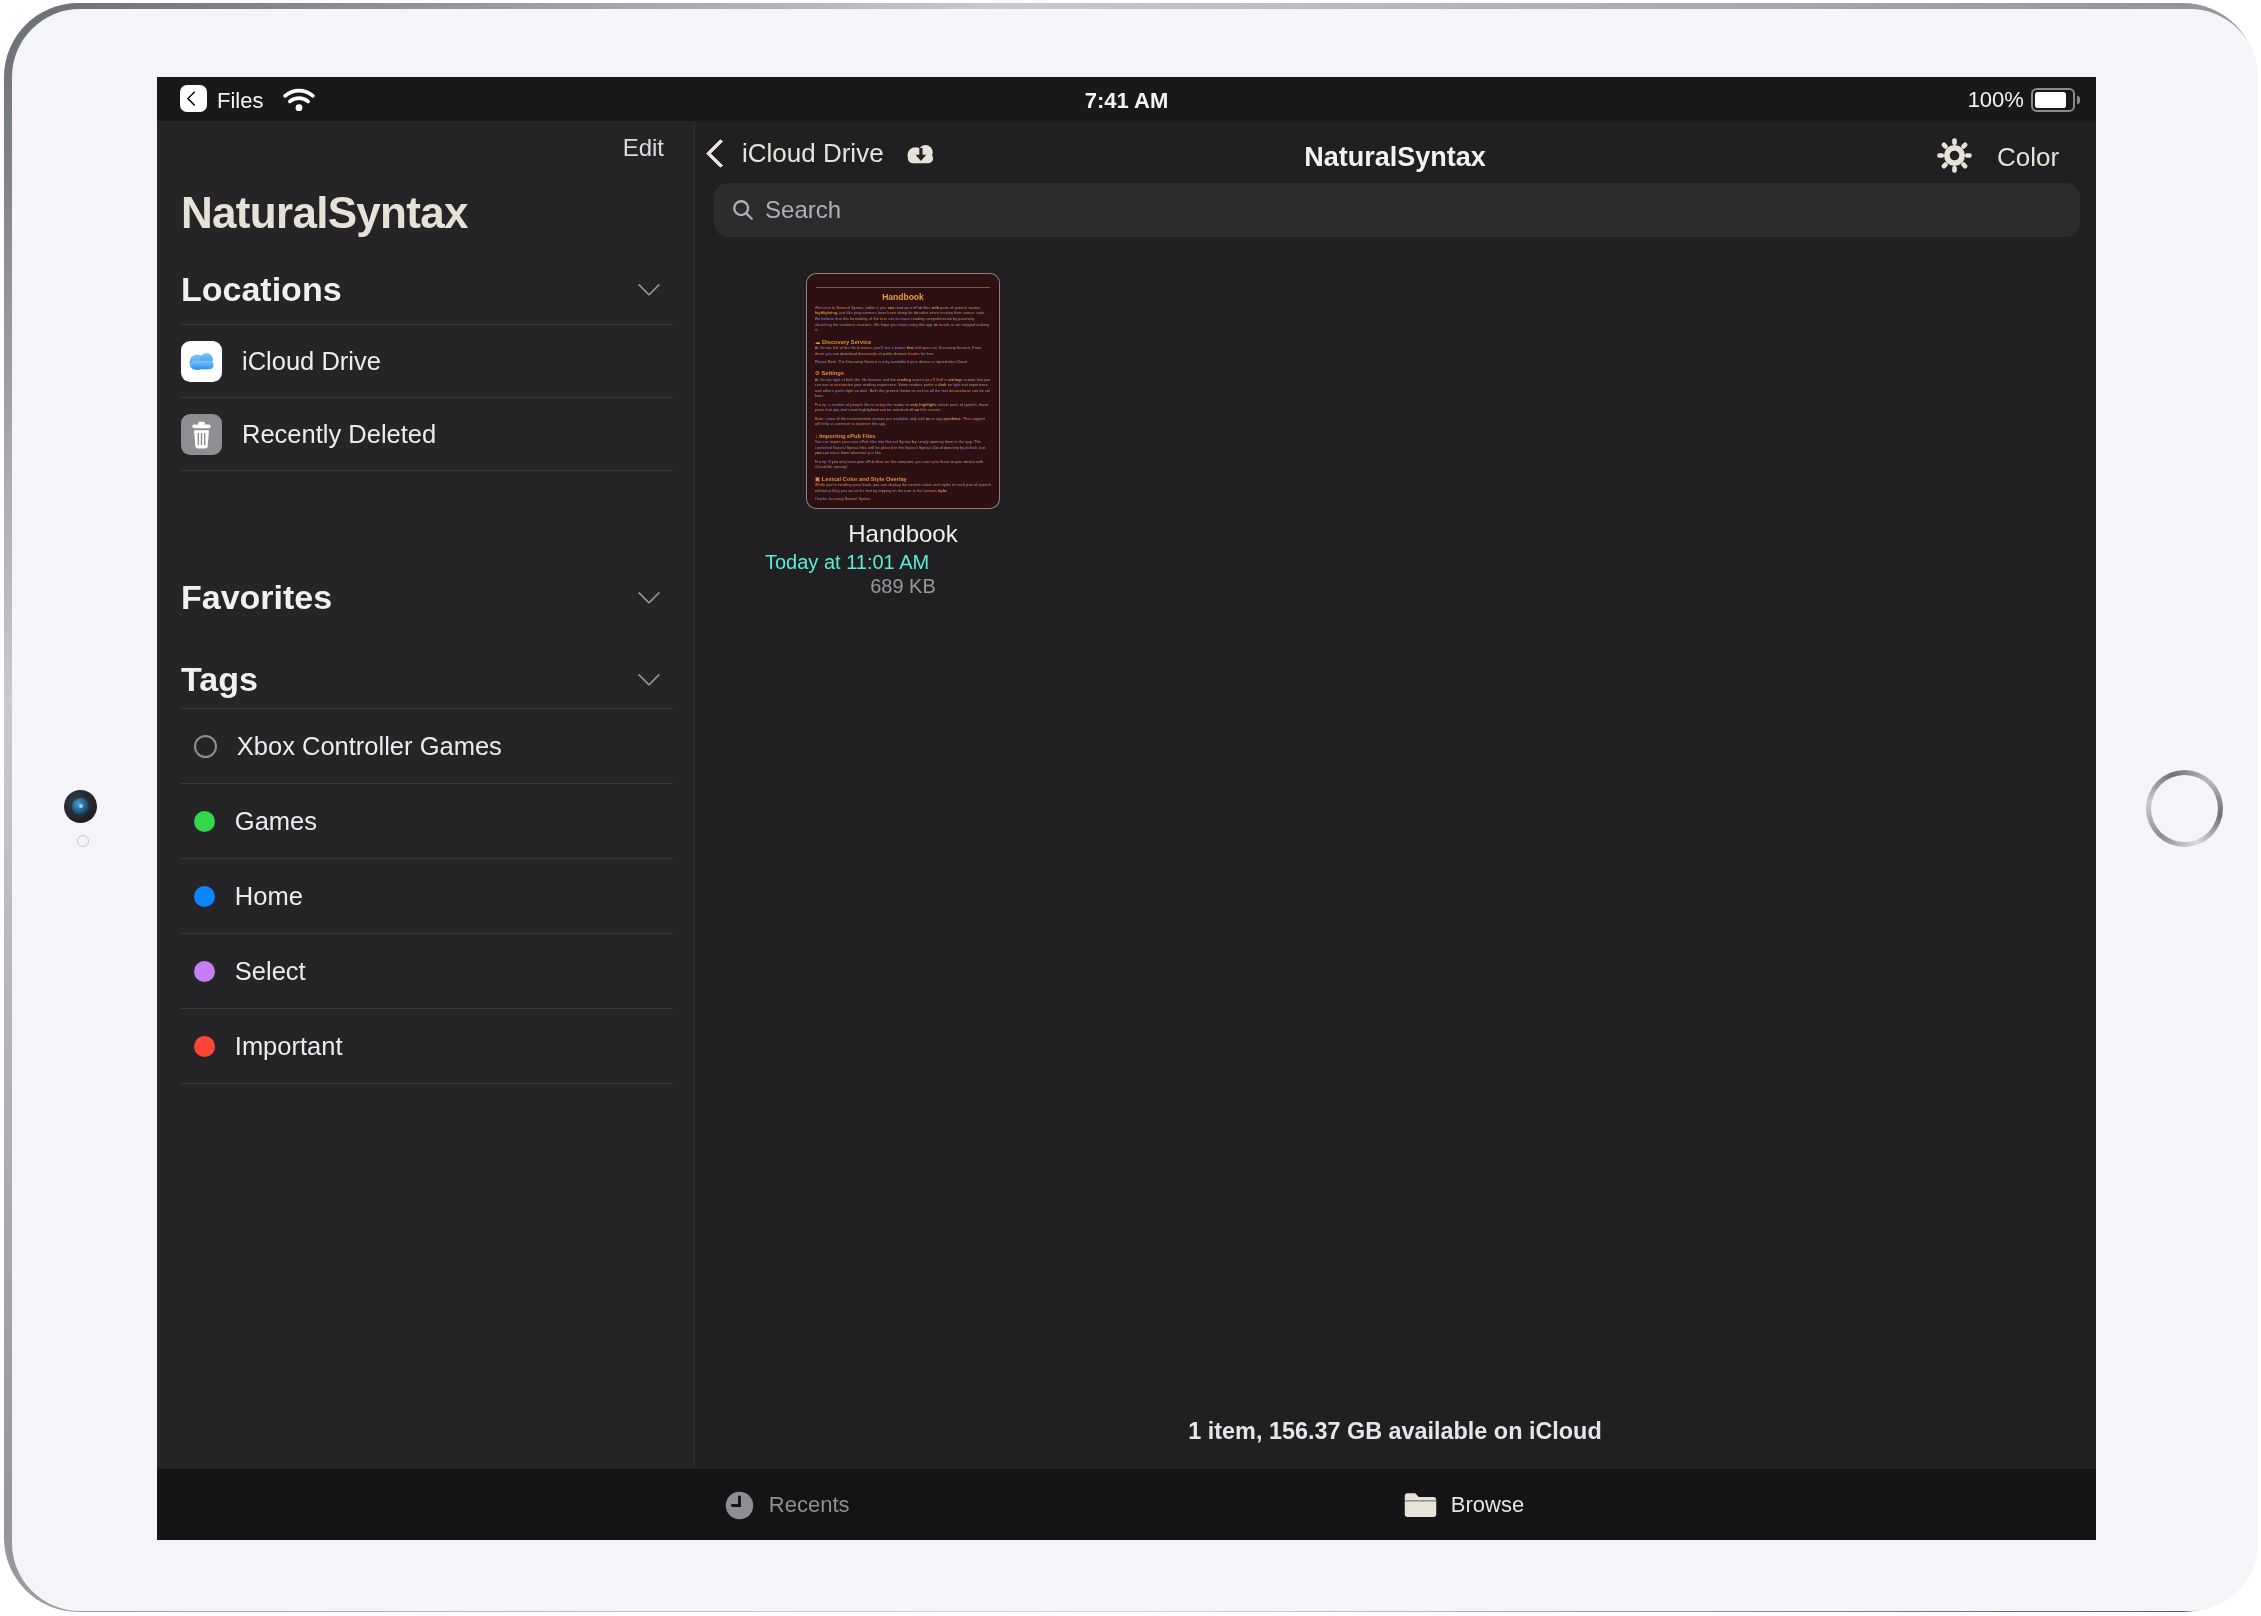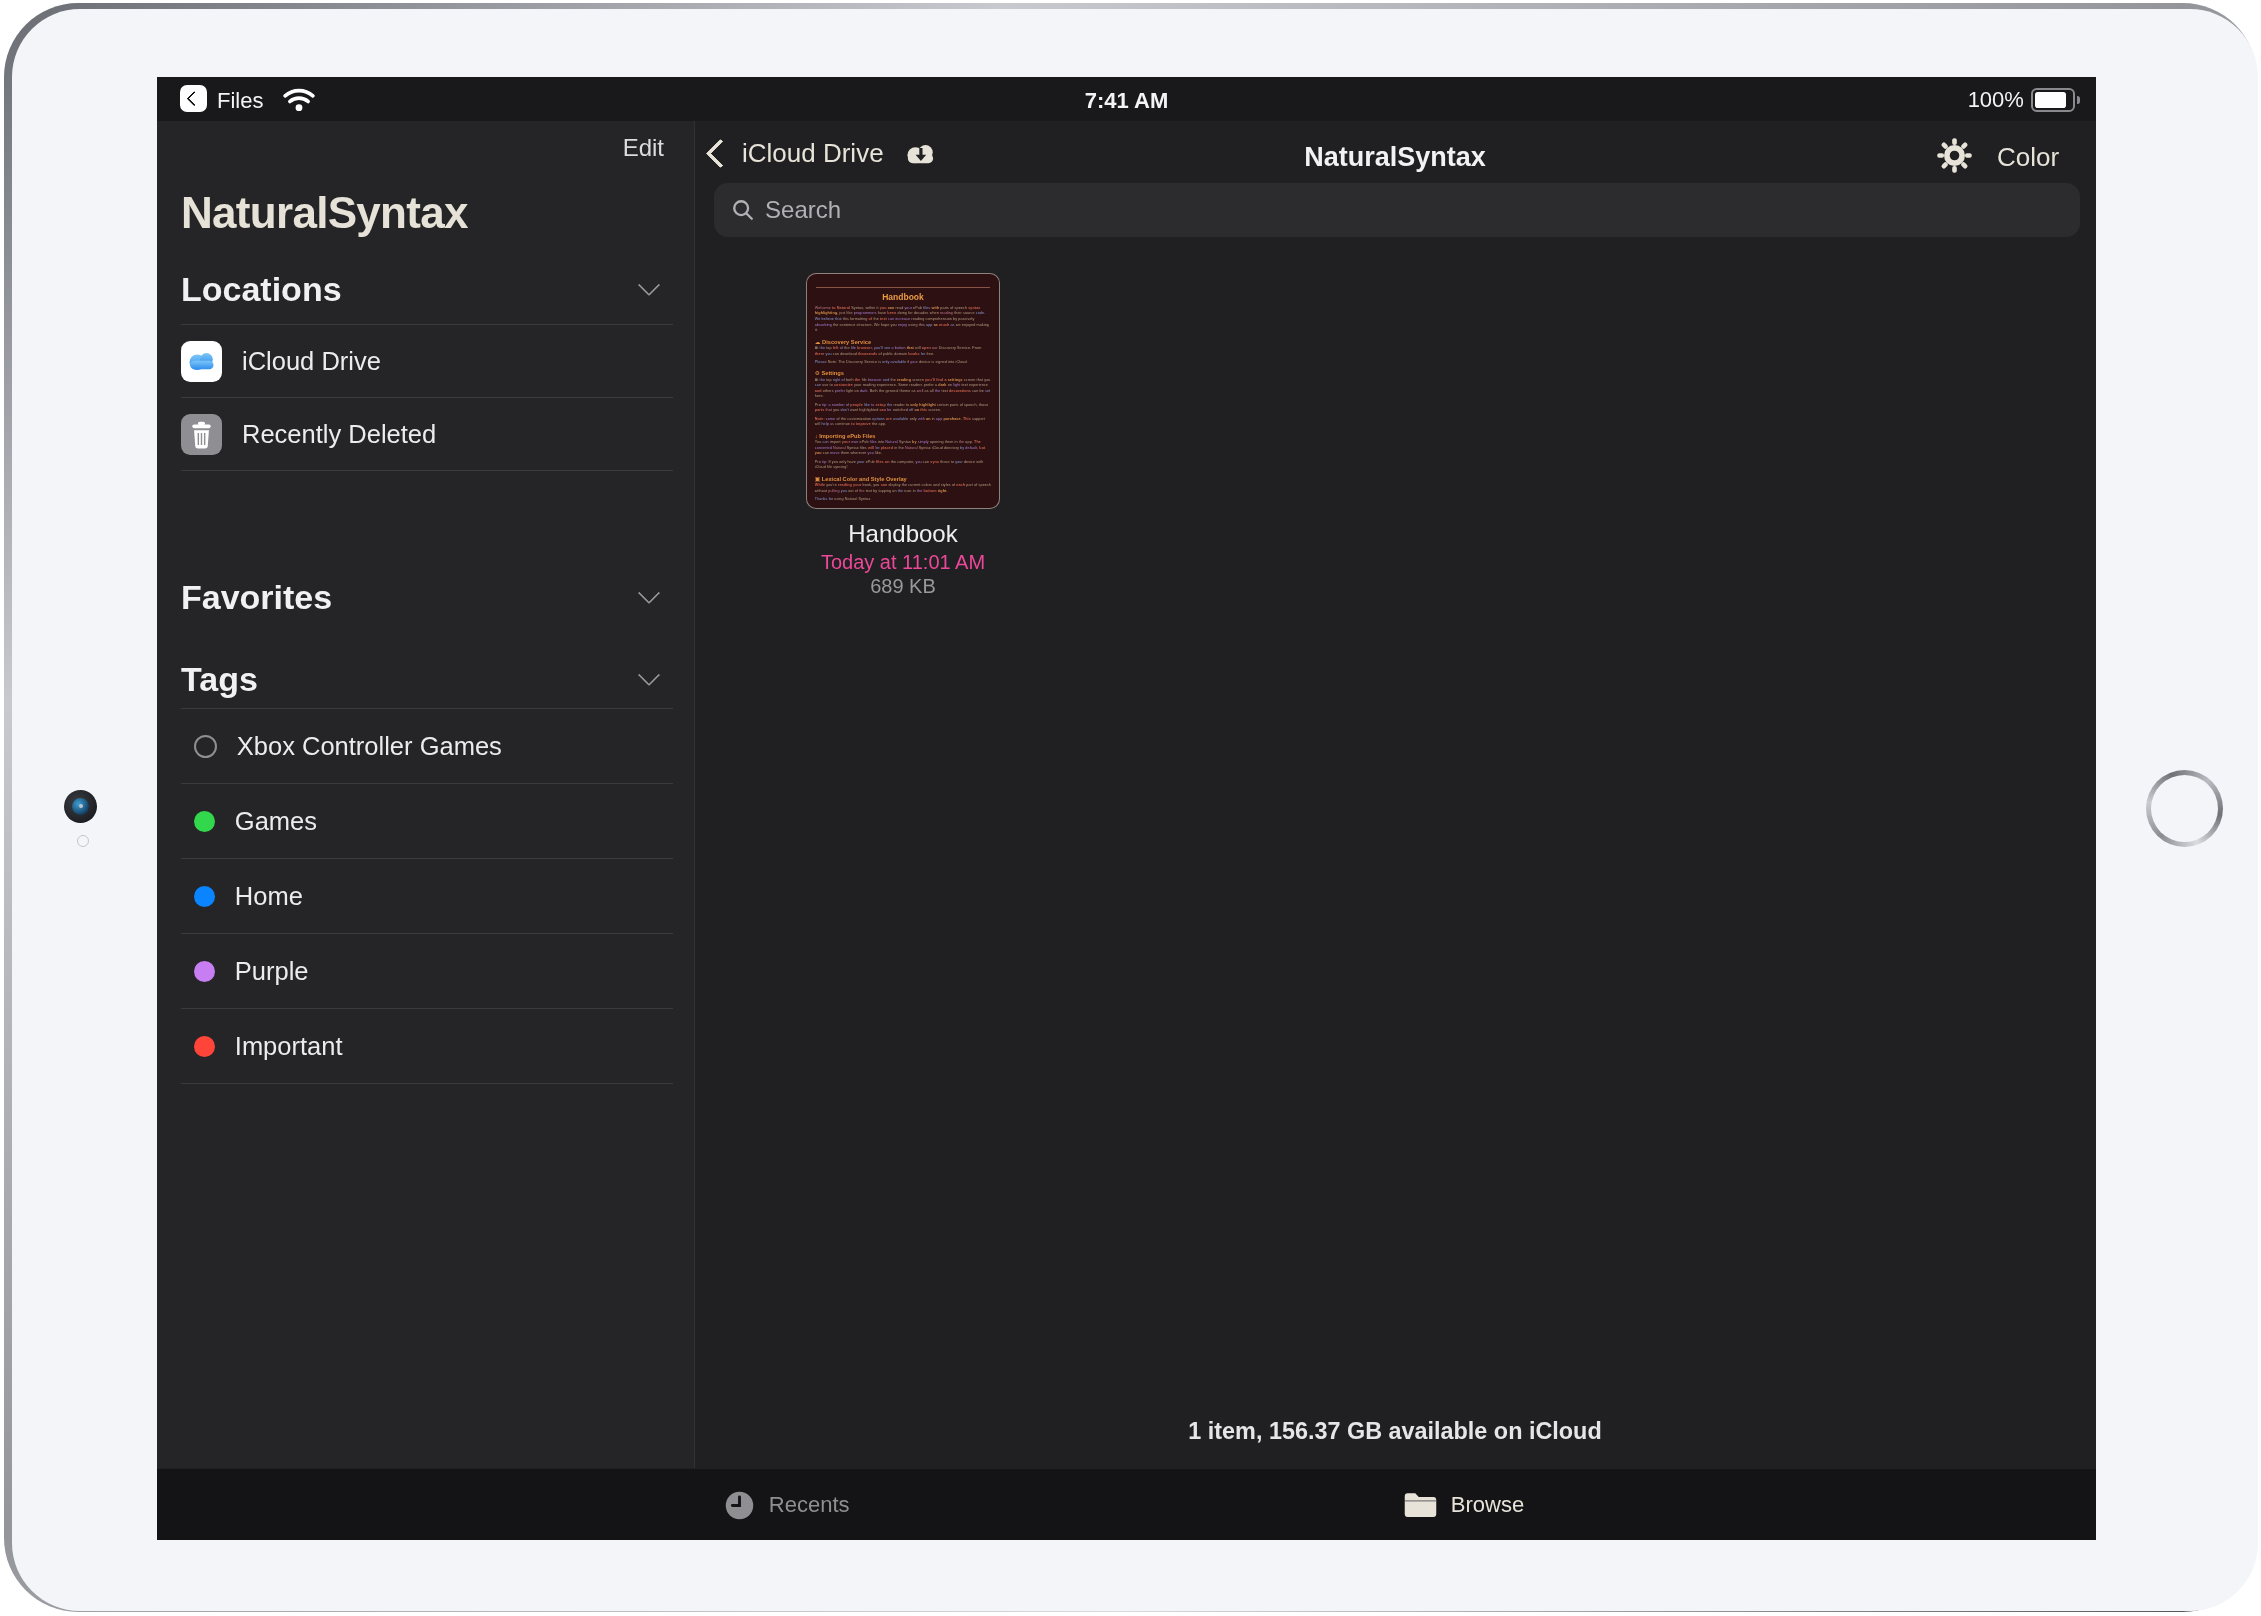--- a/index.html
+++ b/index.html
@@ -72,21 +72,21 @@
 
   
   .file-item{position:absolute;left:608px;top:196px;width:276px;}
   .thumb{position:absolute;left:41px;top:0;width:194px;height:236px;border-radius:10px;background:#2d1011;
     border:1.4px solid rgba(226,220,210,0.55);box-sizing:border-box;overflow:hidden;padding:7px 7.8px;}
   .pv-rule{height:1.4px;background:#8a5146;margin:5.7px 1.4px 4.3px 1.4px;}
   .pv-title{text-align:center;font-size:8.5px;font-weight:700;color:#e89a45;margin:1.4px 0 3.5px 0;}
   .pv-h{font-size:5.7px;font-weight:700;color:#e08f3f;margin:5px 0 1.4px 0;}
   .pv-p{font-size:3.7px;line-height:1.5;margin:0 0 2.8px 0;letter-spacing:0.1px;}
   .file-name{position:absolute;left:0;top:247px;width:276px;text-align:center;font-size:24px;color:#efeff2;}
-  .file-date{position:absolute;left:0;top:278px;width:276px;text-align:center;font-size:20px;color:#ec4899;}
+  .file-date{position:absolute;left:0;top:278px;width:276px;text-align:left;font-size:20px;color:#5eead4;}
   .file-size{position:absolute;left:0;top:302px;width:276px;text-align:center;font-size:20px;color:#98989d;}
 
   
   .footer-summary{position:absolute;left:537px;top:1341px;width:1402px;text-align:center;
     font-size:23.4px;font-weight:600;color:#e6e6ea;}
   .tabbar{position:absolute;left:0;top:1391px;width:1939px;height:72px;background:#141416;
     border-top:1.4px solid rgba(255,255,255,0.06);}
   .tab-item{position:absolute;top:0;height:72px;display:flex;align-items:center;gap:12.8px;}
   .tab-recents{left:566px;}
   .tab-browse{left:1246px;}
@@ -191,21 +191,21 @@
       <div class="tag-row">
         <span class="tag-dot" style="background: rgb(50, 215, 75);"></span>
         <span class="txt">Games</span>
       </div>
       <div class="tag-row">
         <span class="tag-dot" style="background: rgb(10, 132, 255);"></span>
         <span class="txt">Home</span>
       </div>
       <div class="tag-row">
         <span class="tag-dot" style="background: rgb(199, 126, 242);"></span>
-        <span class="txt">Purple</span>
+        <span class="txt">Select</span>
       </div>
       <div class="tag-row">
         <span class="tag-dot" style="background: rgb(255, 69, 58);"></span>
         <span class="txt">Important</span>
       </div>
     </div>
   </div>
   <div class="vdivider"></div>
 
   <div class="main-nav">

